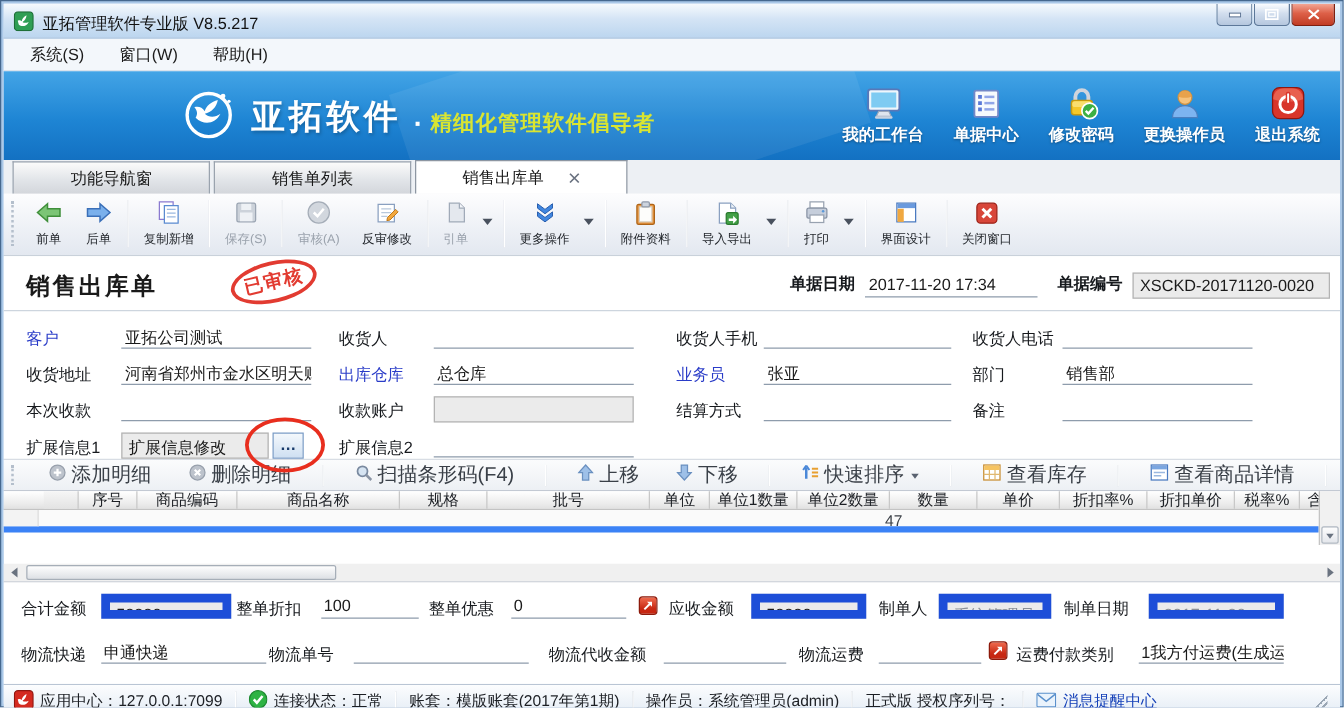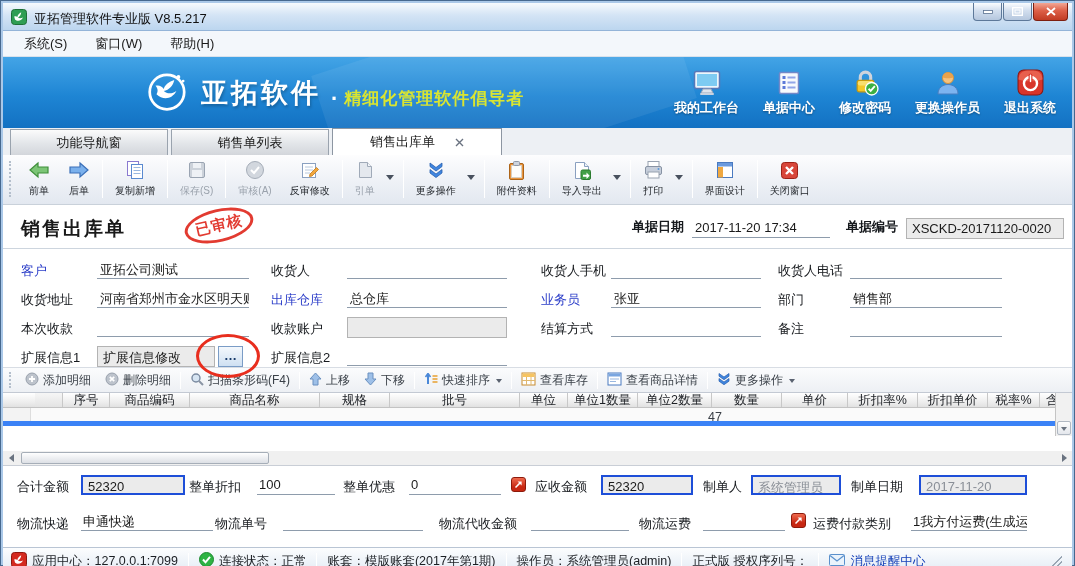--- a/index.html
+++ b/index.html
@@ -64,21 +64,21 @@
   .f-lab.ind2 { padding-left:22px; }
   .f-lab.ind3 { padding-left:34px; }
   .f-lab.ind4 { padding-left:17px; }
   .f-val { position:relative; }
   .ext-cell { display:flex; align-items:flex-start; position:relative; }
   .ext-cell .gray-box { width:118px; }
   .dots-btn { width:25px; height:21px; margin-left:3px; background:linear-gradient(#f4f8fc,#cfe0f2); border:1px solid #7a9cc6; color:#183a6a; font-weight:bold; font-size:13px; line-height:17px; text-align:center; cursor:pointer; }
   .annotation-circle { position:absolute; left:99px; top:-12px; width:64px; height:44px; border:3px solid #e82e1e; border-radius:50%; pointer-events:none; }
 
   
-  .dtoolbar { height:26px; flex:0 0 26px; background:linear-gradient(#fbfcfd,#edf0f4); border-top:1px solid #d8dde4; border-bottom:1px solid #c3c9d3; display:flex; align-items:center; font-size:12px; color:#3a4048; padding-left:4px; }
+  .dtoolbar { height:26px; flex:0 0 26px; background:linear-gradient(#fbfcfd,#edf0f4); border-top:1px solid #d8dde4; border-bottom:1px solid #c3c9d3; display:flex; align-items:center; font-size:16px; color:#3a4048; padding-left:4px;gap:16px; }
   .dt-grip { width:4px; height:16px; border-left:2px dotted #b4bfcc; margin:0 5px 0 2px; }
   .dt-item { display:flex; align-items:center; gap:4px; padding:0 7px; white-space:nowrap; cursor:pointer; }
   .dt-sep { width:1px; height:17px; background:#c8cfd8; border-right:1px solid #fff; margin:0 2px; }
   .dt-caret { width:0; height:0; border:3.5px solid transparent; border-top:4.5px solid #5a6270; margin-top:4px; margin-left:2px; }
 
   
   .grid-area { position:relative; flex:0 0 58px; height:58px; }
   .thead { display:flex; height:15px; width:1052px; background:linear-gradient(#ffffff,#ececec 70%,#e1e1e1); border-bottom:1px solid #c3c3c3;padding-left:32px; }
   .th { border-right:1px solid #c8c8c8; display:flex; align-items:center; justify-content:center; font-size:12.5px; color:#1c1f24; white-space:nowrap; overflow:hidden; flex:0 0 auto; }
   .th.sel { background:linear-gradient(#f6f6f6,#e3e3e3); }
@@ -92,21 +92,21 @@
   .tri-left { width:0; height:0; border:4px solid transparent; border-right:5px solid #6a7380; margin-right:4px; }
   .tri-right { width:0; height:0; border:4px solid transparent; border-left:5px solid #6a7380; margin-left:4px; }
   .hscroll { height:15px; flex:0 0 15px; background:#f0f0f0; border-bottom:1px solid #c9ced6; position:relative; }
   .hs-btn { position:absolute; top:1px; width:16px; height:12px; display:flex; align-items:center; justify-content:center; }
   .hs-thumb { position:absolute; left:18px; top:1px; width:248px; height:12px; background:linear-gradient(#fefefe,#dde0e5); border:1px solid #a6aeb8; border-radius:2px; }
 
   
   .bottom-panel { height:81px; flex:0 0 81px; background:#fff; position:relative; font-size:13px; }
   .bp-lab { position:absolute; white-space:nowrap; color:#16191d; }
   .bp-uf { position:absolute; border-bottom:1px solid #8e9cac; height:19px; padding:1px 2px 0; white-space:nowrap; overflow:hidden; }
-  .bp-box { position:absolute; background:#ebebeb; border:2px solid #1d4ed8; height:20px; padding:2px 5px 0; white-space:nowrap; overflow:hidden; }
+  .bp-box { position:absolute; background:#ebebeb; border:7px solid #1d4ed8; height:20px; padding:2px 5px 0; white-space:nowrap; overflow:hidden; }
   .bp-box.muted { color:#8a8f97; }
   .red-btn { position:absolute; width:15px; height:15px; background:linear-gradient(#ef6a4e,#c72712 70%); border:1px solid #8d1a0b; border-radius:3px; display:flex; align-items:center; justify-content:center; cursor:pointer; }
 
   
   .statusbar { height:27px; flex:0 0 27px; background:linear-gradient(#fcfdfe,#e1eaf4); border-top:1px solid #b9c5d4; display:flex; align-items:center; font-size:12.5px; color:#1c1f24; padding:0 10px 0 8px; }
   .sb-item { display:flex; align-items:center; gap:5px; white-space:nowrap; }
   .sb-sep { width:1px; height:16px; background:#b6bfca; border-right:1px solid #fff; margin:0 10px; }
   .sb-link { color:#1540b8; text-decoration:underline; cursor:pointer; }
   .sb-grip { margin-left:auto; width:10px; height:10px; background:
       linear-gradient(135deg, transparent 50%, #9aa6b4 50%, #9aa6b4 60%, transparent 60%, transparent 75%, #9aa6b4 75%, #9aa6b4 85%, transparent 85%); }

